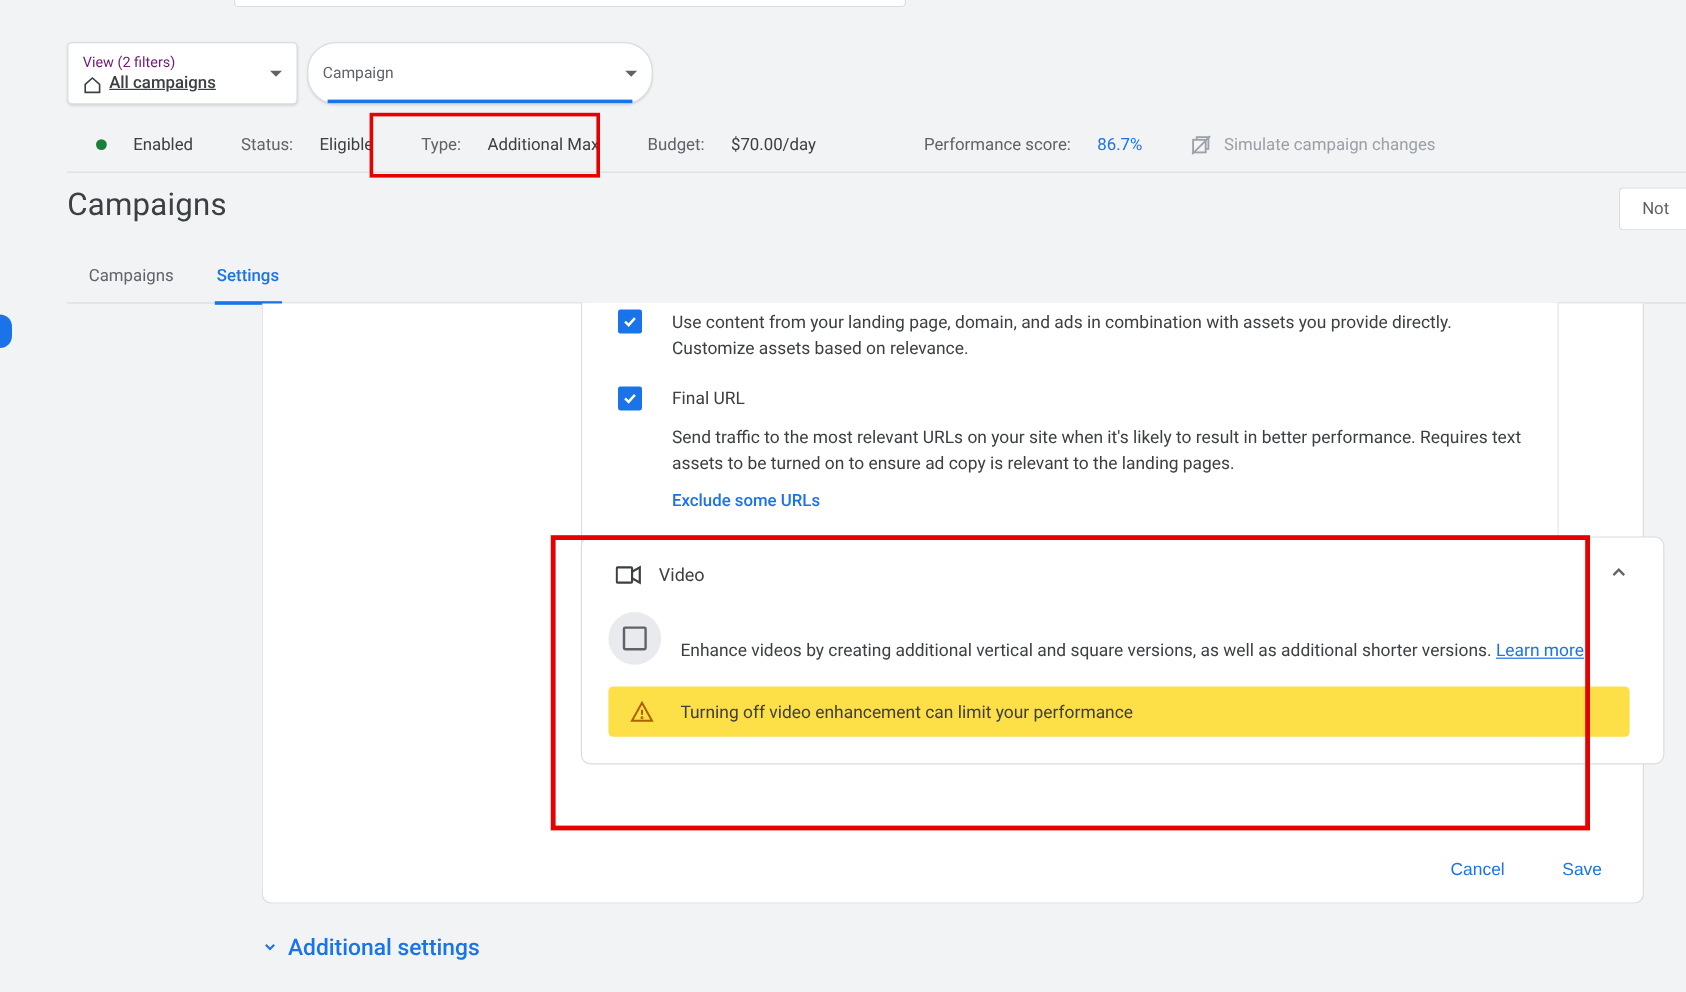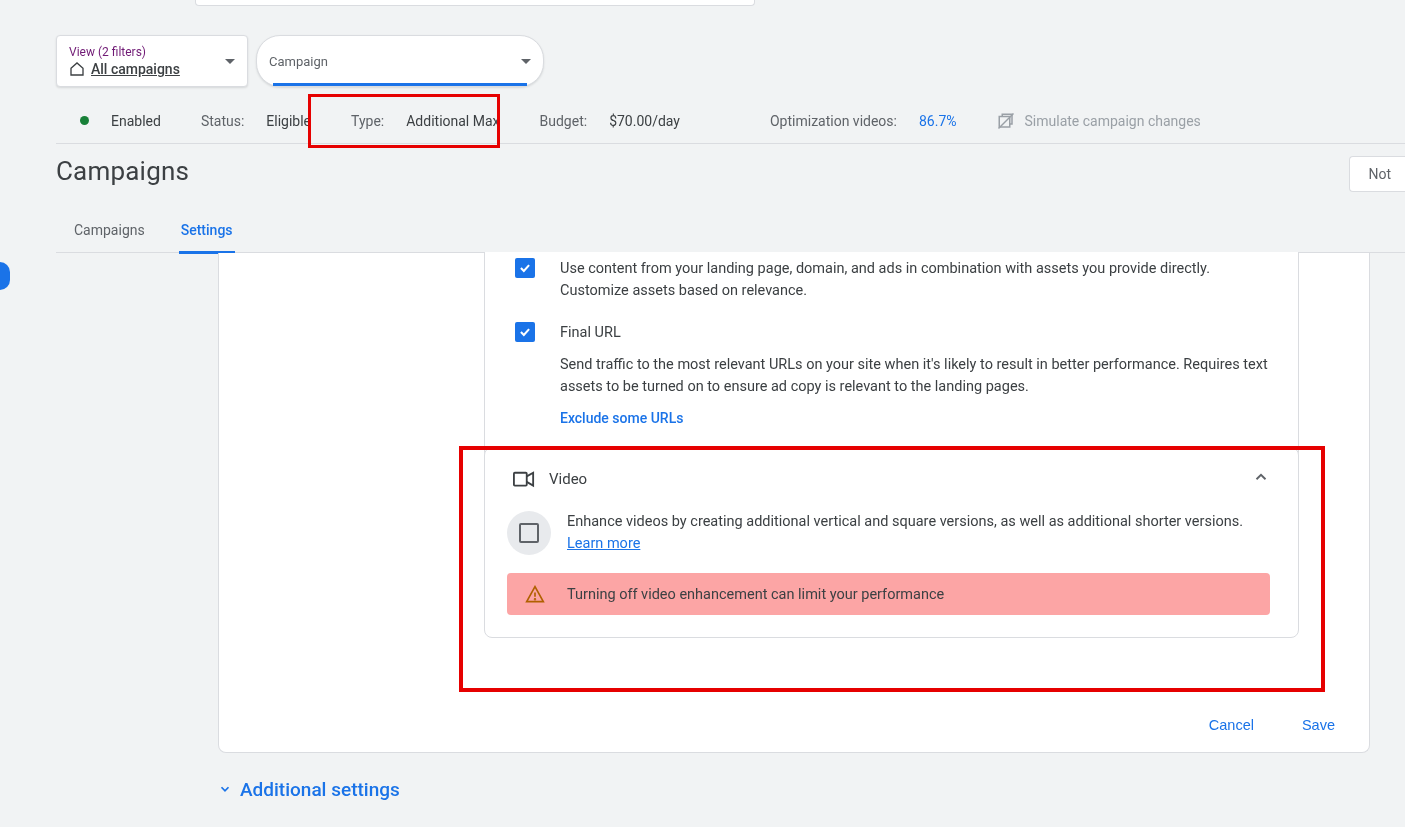--- a/index.html
+++ b/index.html
@@ -46,21 +46,21 @@
   .filter-box.view { width: 192px; height: 52px; }
   .filter-box.campaign { width: 288px; height: 52px; border-radius: 24px; }
   .filter-caret {
     margin-left: auto;
     width: 0; height: 0;
     border-left: 5px solid transparent;
     border-right: 5px solid transparent;
     border-top: 5px solid #5f6368;
   }
   .filter-view-label { font-size: 12px; color: #701a75; }
-  .filter-view-value { display: flex; align-items: flex-start; gap: 6px; margin-top: 2px; }
+  .filter-view-value { display: flex; align-items: flex-end; gap: 6px; margin-top: 2px; }
   .filter-view-value .home-icon { width: 16px; height: 14px; }
   .filter-view-value .txt { font-weight: 500; text-decoration: underline; color: #3c4043; }
   .campaign-label { font-size: 13px; color: #5f6368; }
   .campaign-underline {
     position: absolute; left: 16px; right: 16px; bottom: 0;
     height: 3px; background: #1a73e8;
   }
 
   
   .status-bar {
@@ -178,21 +178,21 @@
   .check-text-col { flex: 1; }
   .check-title { font-size: 14.5px; color: #3c4043; line-height: 22px; }
   .check-desc { font-size: 14.5px; color: #3c4043; line-height: 22px; margin-top: 10px; }
   .link { color: #1a73e8; cursor: pointer; }
   .exclude-link { font-weight: 500; color: #1a73e8; margin-top: 12px; display: inline-block; cursor: pointer; }
 
   
   .video-panel {
     position: absolute;
     left: 265px; top: 194px;
-    width: 815px;
+    width: 903px;
     border: 1px solid #dadce0;
     border-radius: 8px;
     background: #fff;
   }
   .video-header {
     display: flex; align-items: center;
     padding: 20px 28px 14px 28px;
     gap: 14px;
   }
   .video-icon { width: 22px; height: 18px; }
@@ -205,21 +205,21 @@
     background: #e8eaed;
     border-radius: 50%;
     display: flex; align-items: center; justify-content: center;
     margin-top: -2px;
   }
   .unchecked-halo .check-box { width: 20px; height: 20px; }
   .enhance-text { font-size: 14.5px; line-height: 22px; color: #3c4043; }
   .enhance-text .link { text-decoration: underline; }
   .warn-banner {
     margin-top: 18px;
-    background: #fca5a5;
+    background: #fde047;
     border-radius: 4px;
     padding: 12px 18px;
     display: flex; align-items: center; gap: 22px;
   }
   .warn-icon { width: 20px; height: 18px; }
   .warn-text { font-size: 14.5px; color: #3c4043; }
 
   .video-highlight {
     position: absolute;
     left: 459px; top: 446px;
@@ -288,21 +288,21 @@
     </div>
     <div class="status-item">
       <span class="status-label">Type:</span>
       <span class="status-value">Additional Max</span>
     </div>
     <div class="status-item">
       <span class="status-label">Budget:</span>
       <span class="status-value">$70.00/day</span>
     </div>
     <div class="status-item" style="margin-left:50px">
-      <span class="status-label">Optimization videos:</span>
+      <span class="status-label">Performance score:</span>
       <span class="status-link">86.7%</span>
     </div>
     <div class="sim-item">
       <span class="sim-icon">
         <svg viewBox="0 0 24 24" fill="none" stroke="#9aa0a6" stroke-width="2">
           <rect x="3" y="6" width="14" height="14"></rect>
           <path d="M7 6 V3 H20 V16 H17"></path>
           <path d="M2 22 L22 2"></path>
         </svg>
       </span>

